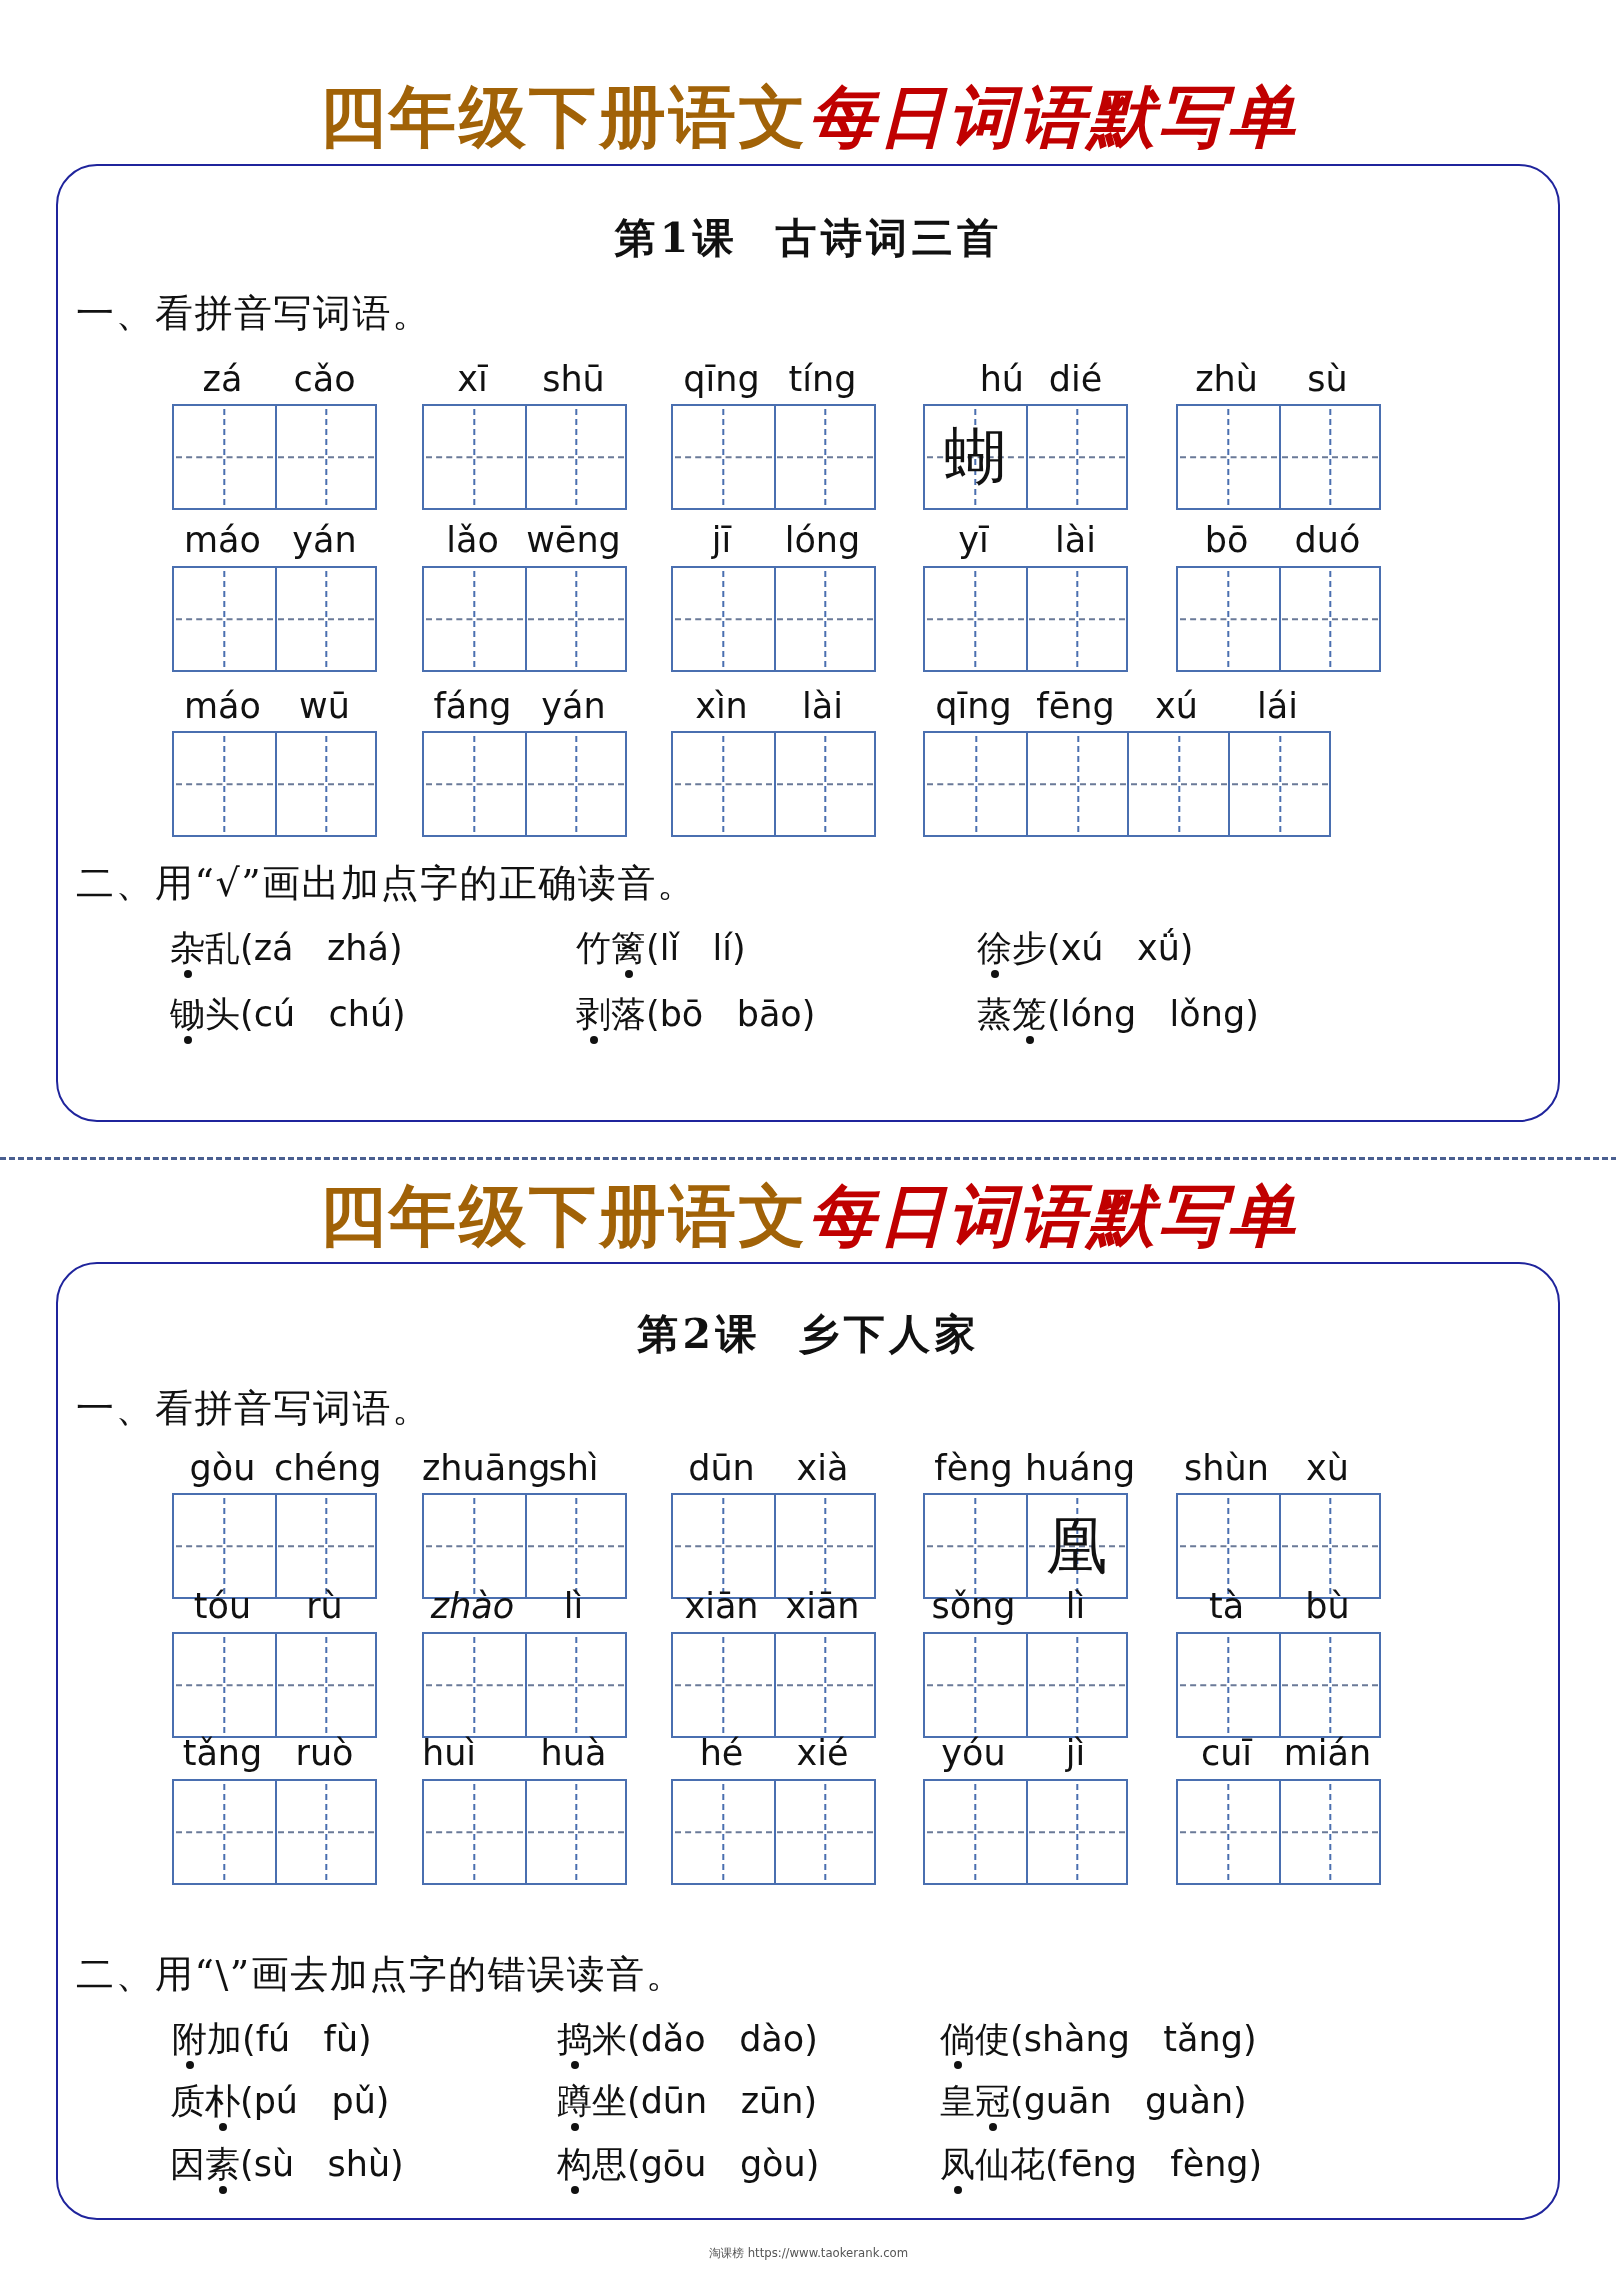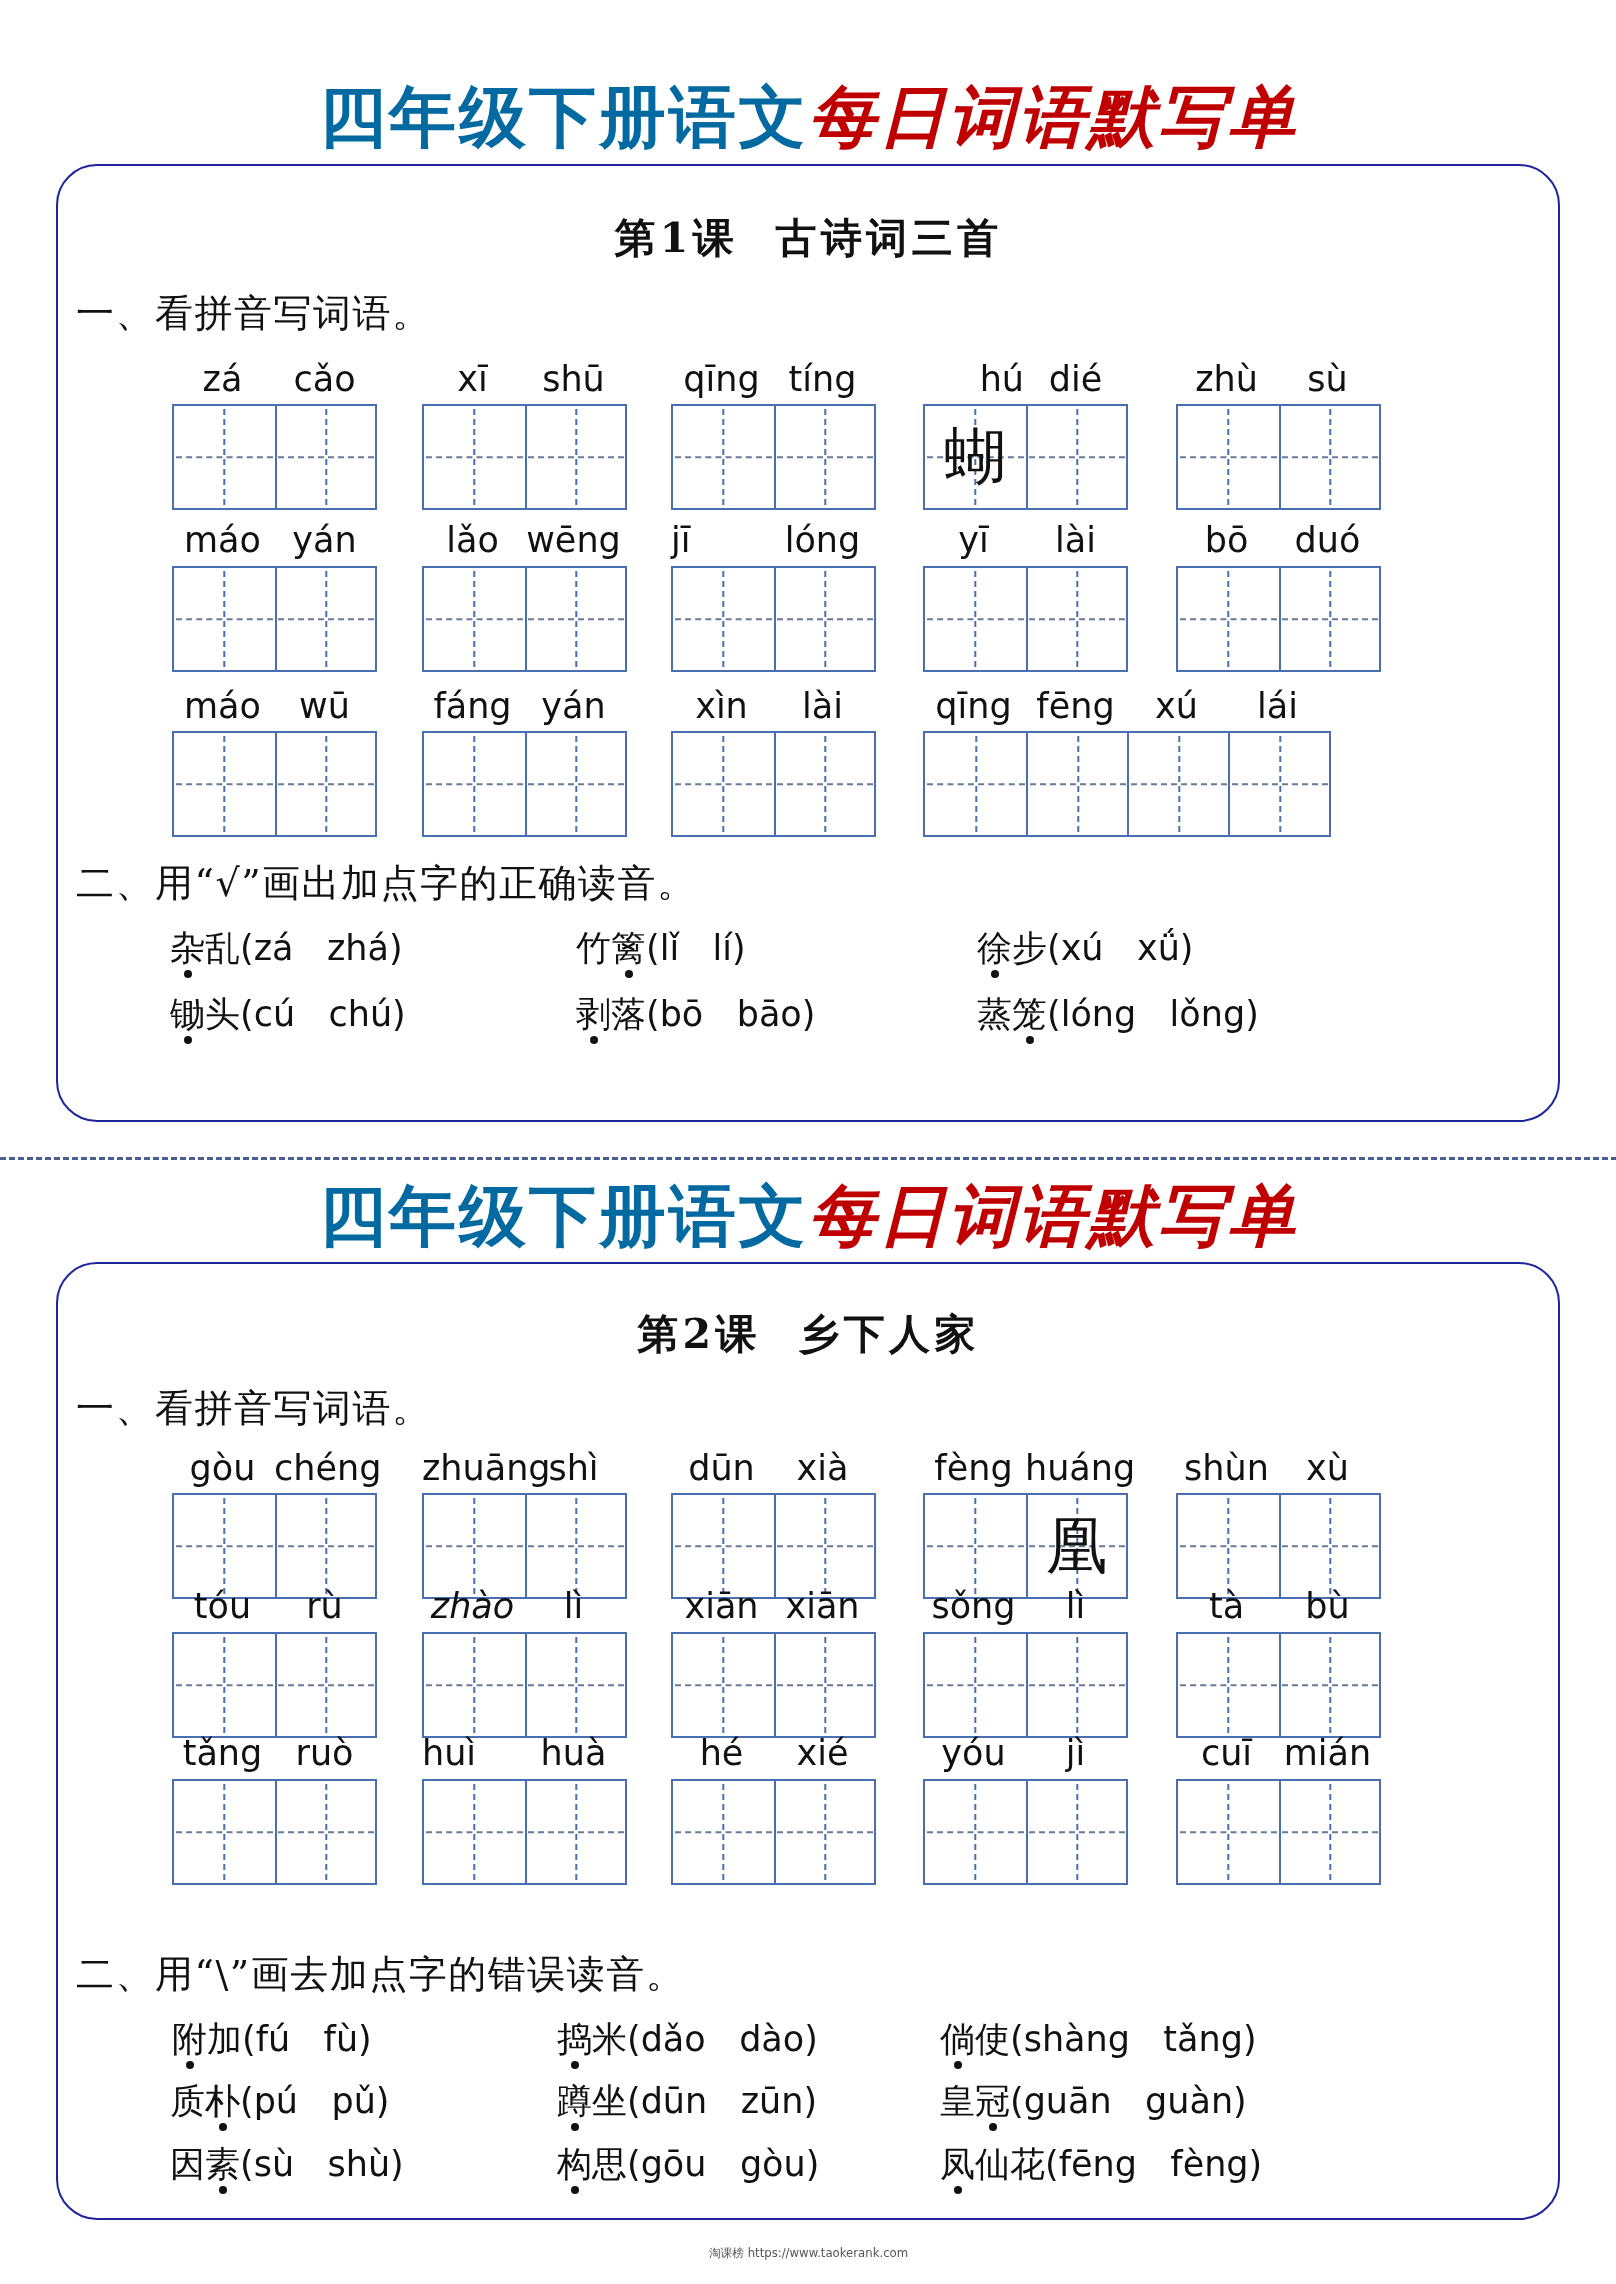--- a/index.html
+++ b/index.html
@@ -2,21 +2,21 @@
 <html style="font-size:11.7px"><head>
 <meta charset="utf-8">
 <style>
   html, body { margin: 0; padding: 0; background: #ffffff; }
   body { width: 1617px; height: 2284px; position: relative; overflow: hidden;
          font-family: "DejaVu Sans", sans-serif; color: #111; }
 
   .main-title { position: absolute; left: 0; width: 1617px; text-align: center;
     font-family: "DejaVu Serif", serif; font-weight: bold; font-size: 67px; line-height: 81px;
     letter-spacing: 2.9px; white-space: nowrap; }
-  .main-title .black { color: #0369a1; }
+  .main-title .black { color: #a16207; }
   .main-title .red { color: #c00000; font-style: italic; }
 
   .card { position: absolute; left: 56px; width: 1504px; border: 2.2px solid #1f249c;
     border-radius: 41px; box-sizing: border-box; background: #fff; }
 
   .lesson-title { position: absolute; left: 0; width: 1617px; text-align: center;
     font-family: "DejaVu Serif", serif; font-weight: bold; font-size: 41px; line-height: 51px;
     letter-spacing: 4.4px; white-space: pre; }
 
   .section-heading { position: absolute; left: 76px; font-family: "DejaVu Serif", serif;
@@ -101,21 +101,21 @@
     <div class="grid" style="left: 172px; top: 566px; width: 205px;">
       <div class="cell"></div>
       <div class="cell"></div>
     </div>
     <span class="pinyin" style="top: 520px; left: 422px; width: 101px; text-align: center;">lǎo</span>
     <span class="pinyin" style="top: 520px; left: 523px; width: 101px; text-align: center;">wēng</span>
     <div class="grid" style="left: 422px; top: 566px; width: 205px;">
       <div class="cell"></div>
       <div class="cell"></div>
     </div>
-    <span class="pinyin" style="top: 520px; left: 671px; width: 101px; ">jī</span>
+    <span class="pinyin" style="top: 520px; left: 671px; width: 101px; text-align: center;">jī</span>
     <span class="pinyin" style="top: 520px; left: 772px; width: 101px; text-align: center;">lóng</span>
     <div class="grid" style="left: 671px; top: 566px; width: 205px;">
       <div class="cell"></div>
       <div class="cell"></div>
     </div>
     <span class="pinyin" style="top: 520px; left: 923px; width: 101px; text-align: center;">yī</span>
     <span class="pinyin" style="top: 520px; left: 1025px; width: 101px; text-align: center;">lài</span>
     <div class="grid" style="left: 923px; top: 566px; width: 205px;">
       <div class="cell"></div>
       <div class="cell"></div>

